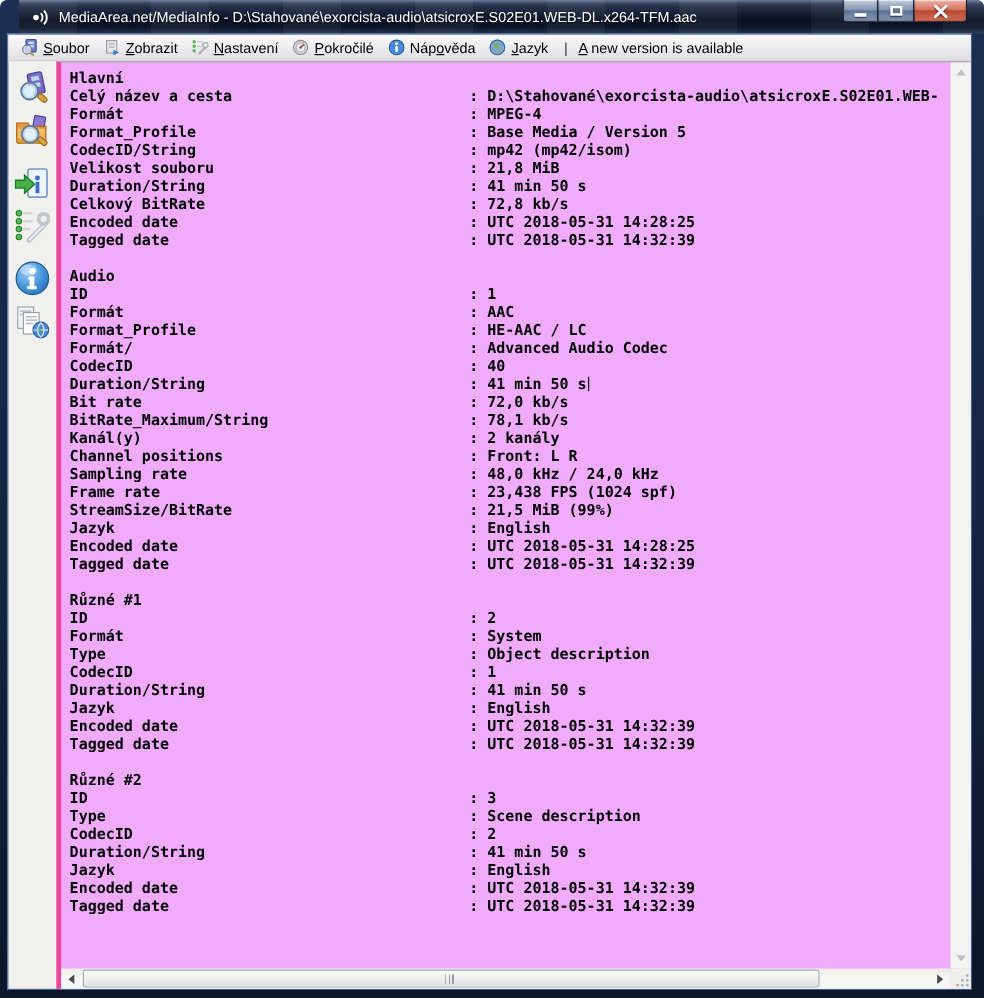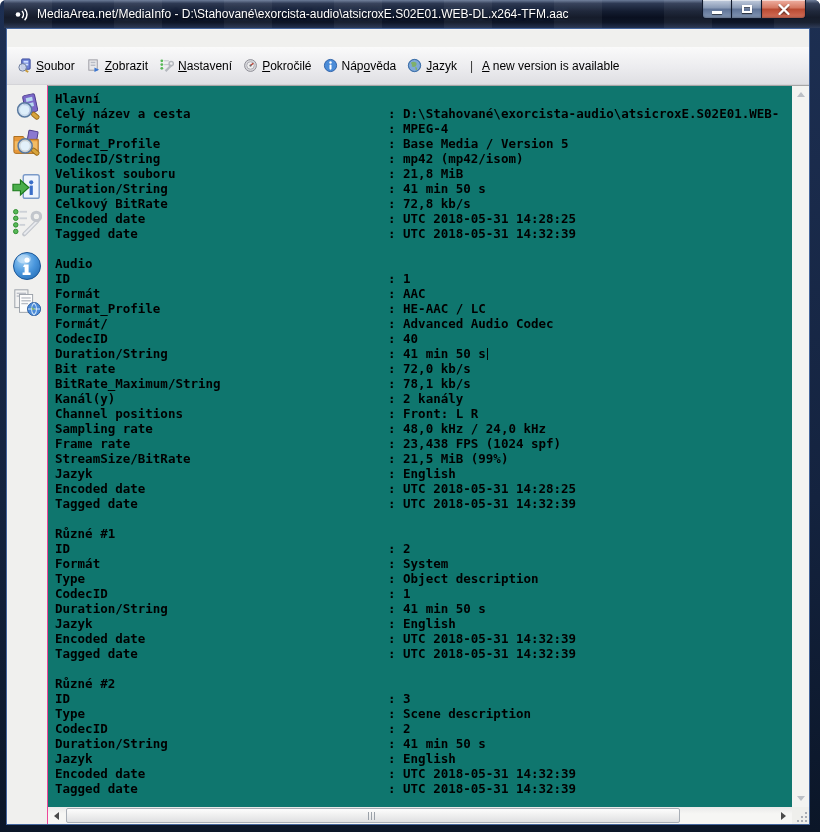--- a/index.html
+++ b/index.html
@@ -5,21 +5,21 @@
   html,body{margin:0;padding:0;background:#fff;}
   *{box-sizing:border-box;}
   .window{
     position:relative;width:820px;height:832px;
     background:linear-gradient(180deg,#1d2f52 0%,#14233f 60%,#0b1628 100%);
     font-family:"Liberation Sans",sans-serif;
     border-radius:6px 6px 0 0;overflow:hidden;
   }
   
   .titlebar{
-    position:absolute;left:4px;top:0;right:0;height:28px;
+    position:absolute;left:16px;top:0;right:0;height:28px;
     background:
       repeating-linear-gradient(90deg,rgba(255,255,255,.05) 0 48px,rgba(255,255,255,0) 48px 110px),
       linear-gradient(180deg,#6c7c99 0%,#2e3a54 12%,#141d31 40%,var(--titlebar-dark,#0a1020) 62%,#0d1526 80%,#233150 100%);
     display:flex;align-items:center;gap:7px;padding-left:9px;
   }
   .app-icon{width:17px;height:17px;flex:0 0 auto;display:flex;align-items:center;}
   .title-text{
     color:#fff;font-size:12px;white-space:nowrap;overflow:hidden;
     text-shadow:0 1px 2px #000,0 0 9px rgba(130,180,255,.35);
     max-width:560px;
@@ -39,35 +39,35 @@
   
   .client{
     position:absolute;left:6px;right:10px;top:28px;bottom:7px;
     background:var(--content-bg,#f0f0ee);
     border:1px solid #44659c;
     box-shadow:inset 1px 1px 0 rgba(255,255,255,.3);
     display:flex;flex-direction:column;
   }
   
   .menubar{
-    height:38px;flex:0 0 auto;display:flex;align-items:center;
+    height:22px;flex:0 0 auto;display:flex;align-items:center;
     background:linear-gradient(180deg,#fafafa 0%,var(--menu-bg,#ececef) 55%,#dfdfe3 100%);
     border-bottom:1px solid #d4d4d8;
-    padding-left:6px;font-size:12px;color:#000;margin-top:18px;
+    padding-left:6px;font-size:12px;color:#000;
   }
   .menu-item{display:flex;align-items:center;gap:4px;padding:2px 7px 2px 4px;white-space:nowrap;cursor:default;}
   .mi{width:15px;height:15px;display:flex;align-items:center;}
   .menu-sep{color:#333;margin:0 5px 0 6px;}
   .mlabel u{text-decoration:underline;}
   
   .content{flex:1;display:flex;min-height:0;}
   .sidebar{width:40px;flex:0 0 auto;display:flex;flex-direction:column;align-items:center;padding-top:5px;}
   .side-btn{width:34px;height:36px;display:flex;align-items:center;justify-content:center;cursor:default;}
   .side-gap{height:7px;}
-  .textview{flex:1;position:relative;border-left:1px solid #ec4899;border-top:1px solid #a6a6a6;background:#0f766e;min-width:0;}
+  .textview{flex:1;position:relative;border-left:4px solid #ec4899;border-top:1px solid #a6a6a6;background:#f0abfc;min-width:0;}
   .text-pane{
     position:absolute;left:0;top:0;right:17px;bottom:17px;overflow:hidden;
     padding:5px 0 0 7px;
     font-family:"DejaVu Sans Mono",monospace;font-weight:bold;font-size:12.5px;
     line-height:15px;color:var(--text,#000);
   }
   .line{white-space:pre;height:15px;overflow:hidden;}
   .lab{display:inline-block;width:333px;}
   .section{margin-bottom:15px;}
   .caret{display:inline-block;width:1px;height:12px;background:#000;vertical-align:-2px;margin-left:1px;}

